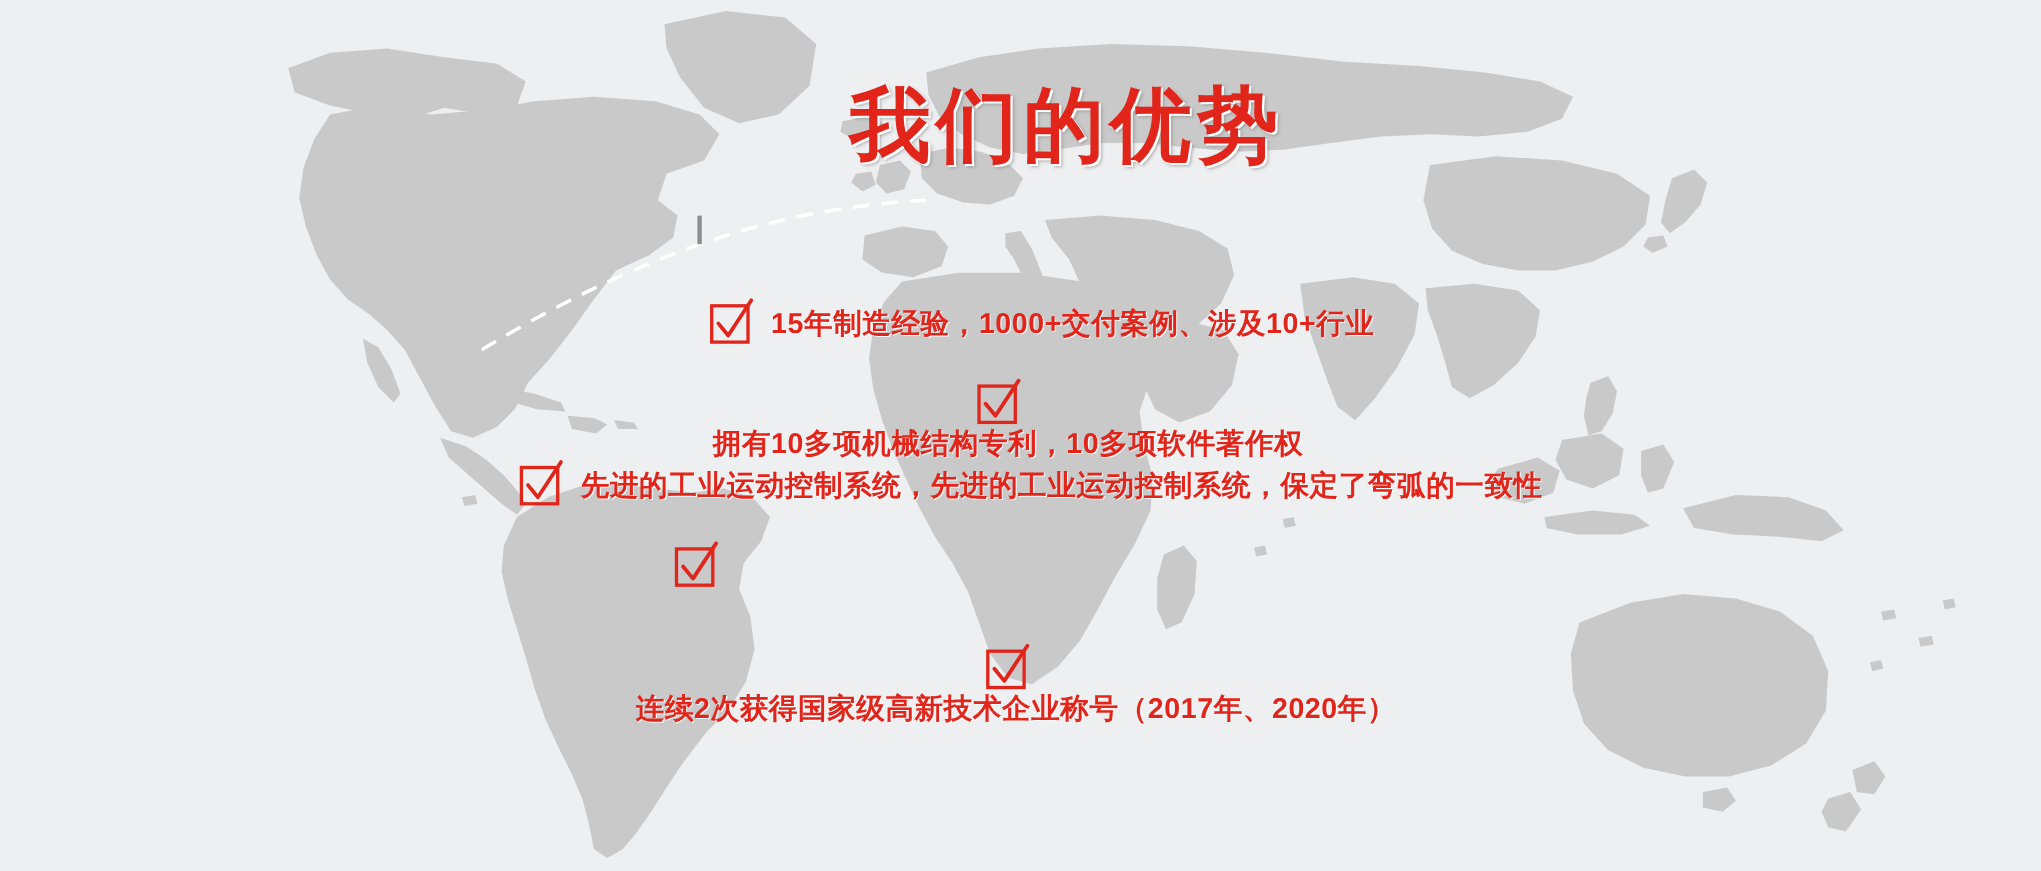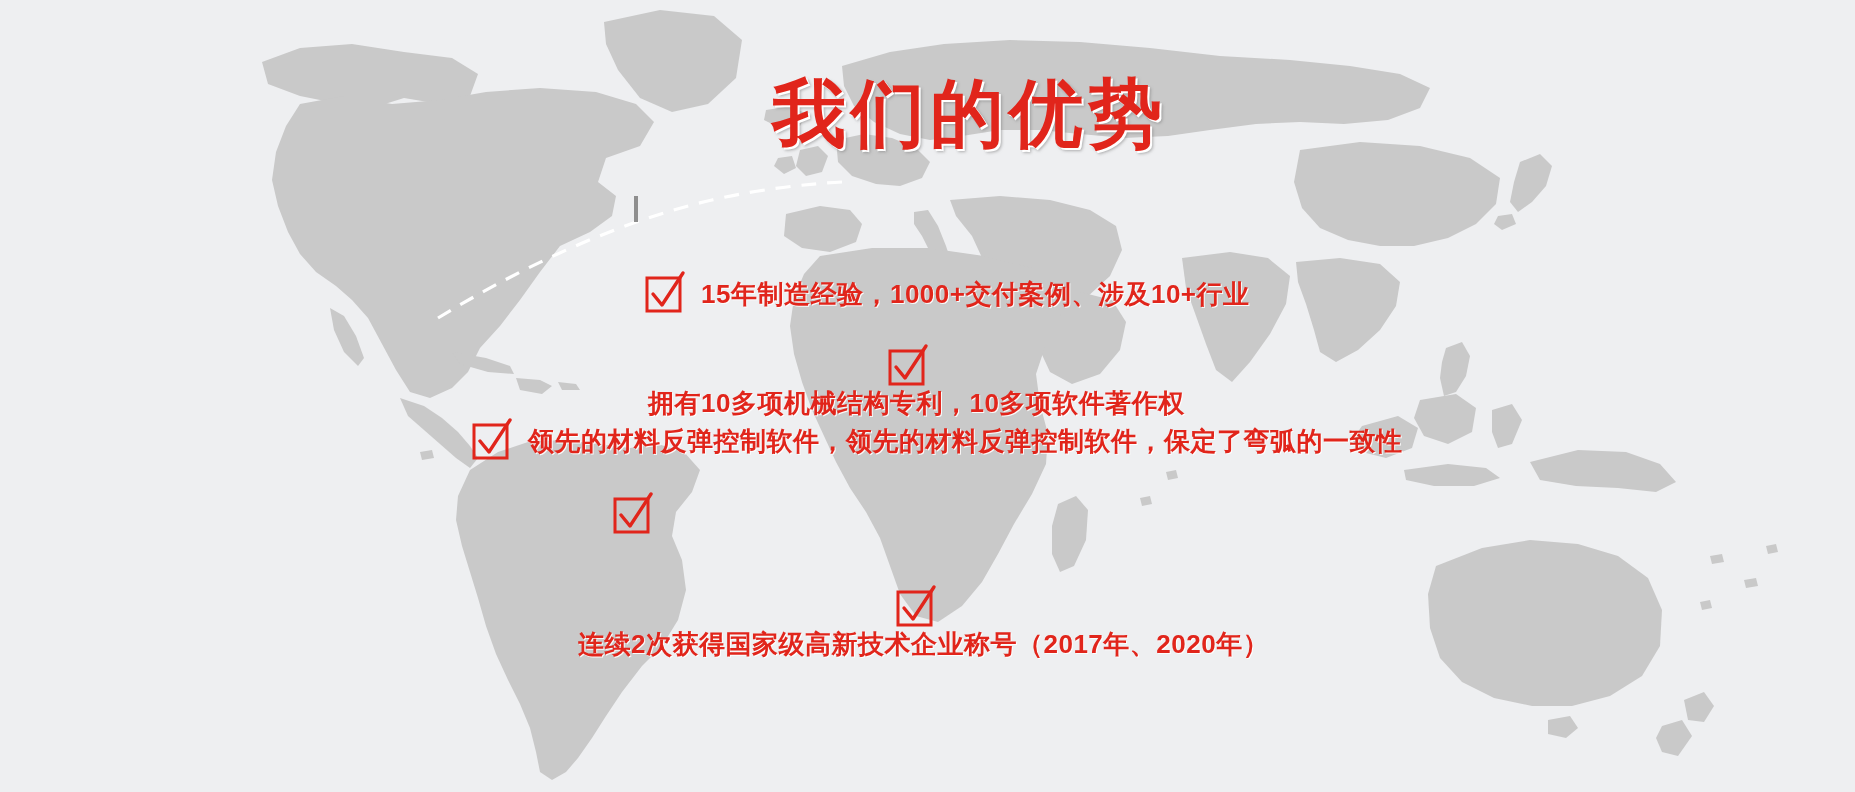--- a/index.html
+++ b/index.html
@@ -177,21 +177,21 @@
         <span class="bullet-text">拥有10多项机械结构专利，10多项软件著作权</span>
       </div>
 
       <div class="bullet-row" id="row-2">
         <span class="checkbox-icon">
           <svg viewBox="0 0 38 38">
             <rect class="cb-box" x="2" y="3" width="33" height="33"></rect>
             <path class="cb-check" d="M8,19 L17,30 L38,-2"></path>
           </svg>
         </span>
-        <span class="bullet-text">领先的材料反弹控制软件，领先的材料反弹控制软件，保定了弯弧的一致性</span>
+        <span class="bullet-text">先进的工业运动控制系统，先进的工业运动控制系统，保定了弯弧的一致性</span>
       </div>
 
       <div class="bullet-row" id="row-3">
         <span class="checkbox-icon">
           <svg viewBox="0 0 38 38">
             <rect class="cb-box" x="2" y="3" width="33" height="33"></rect>
             <path class="cb-check" d="M8,19 L17,30 L38,-2"></path>
           </svg>
         </span>
       </div>

